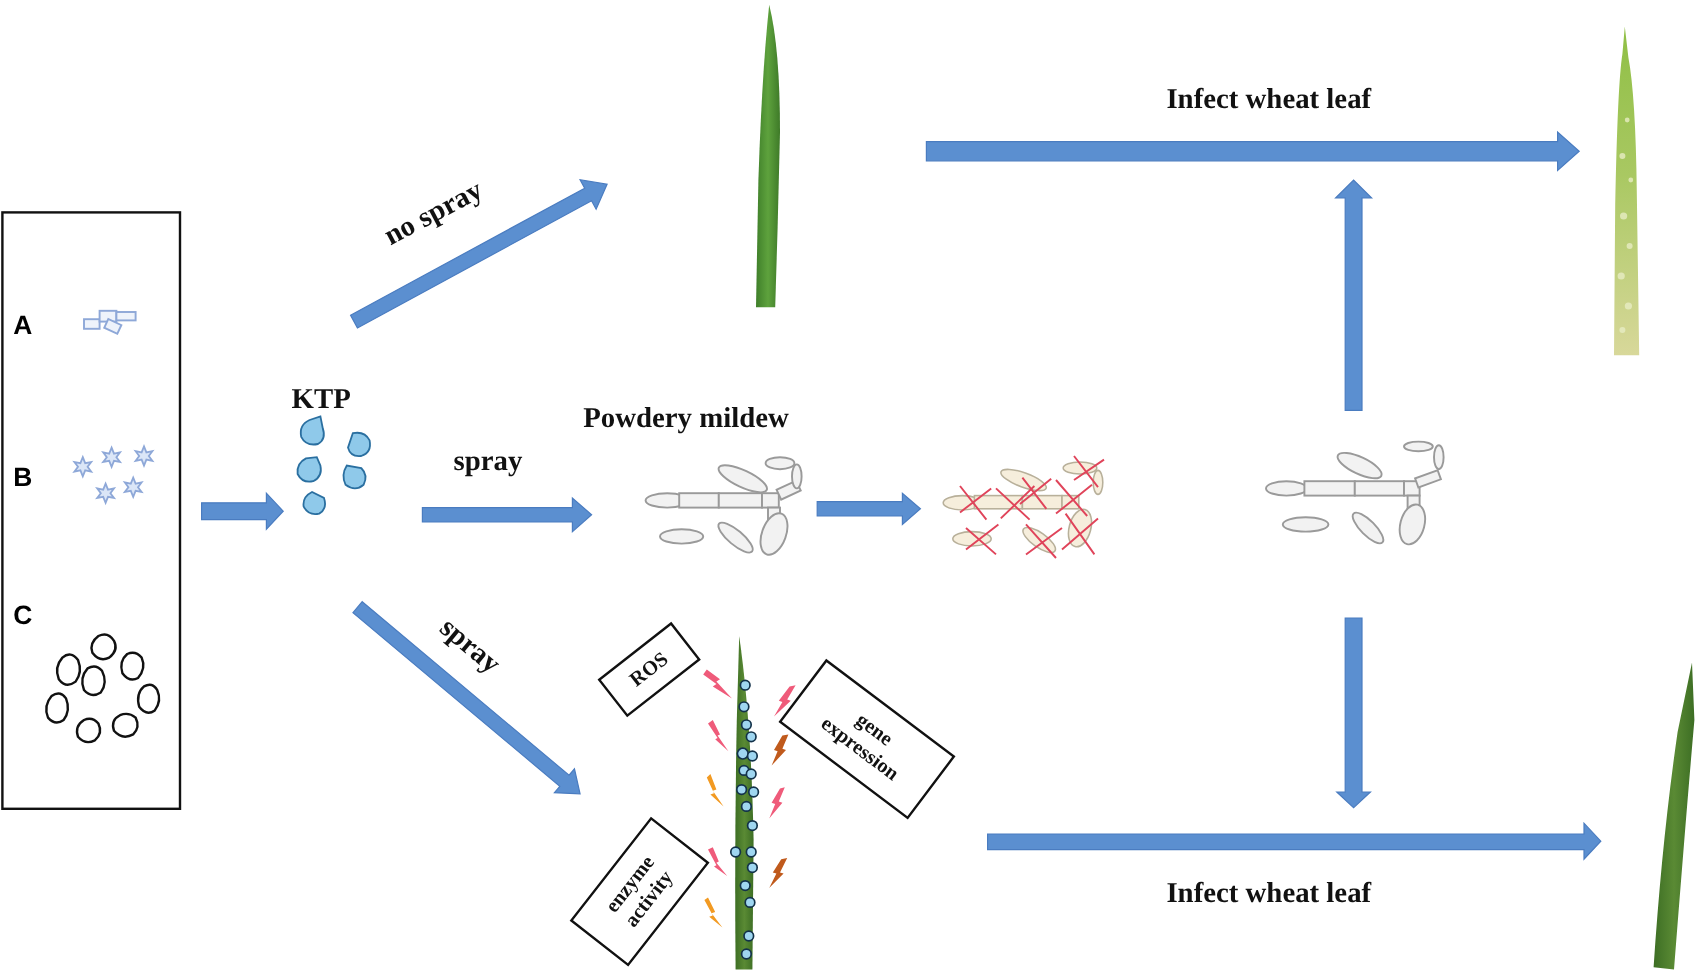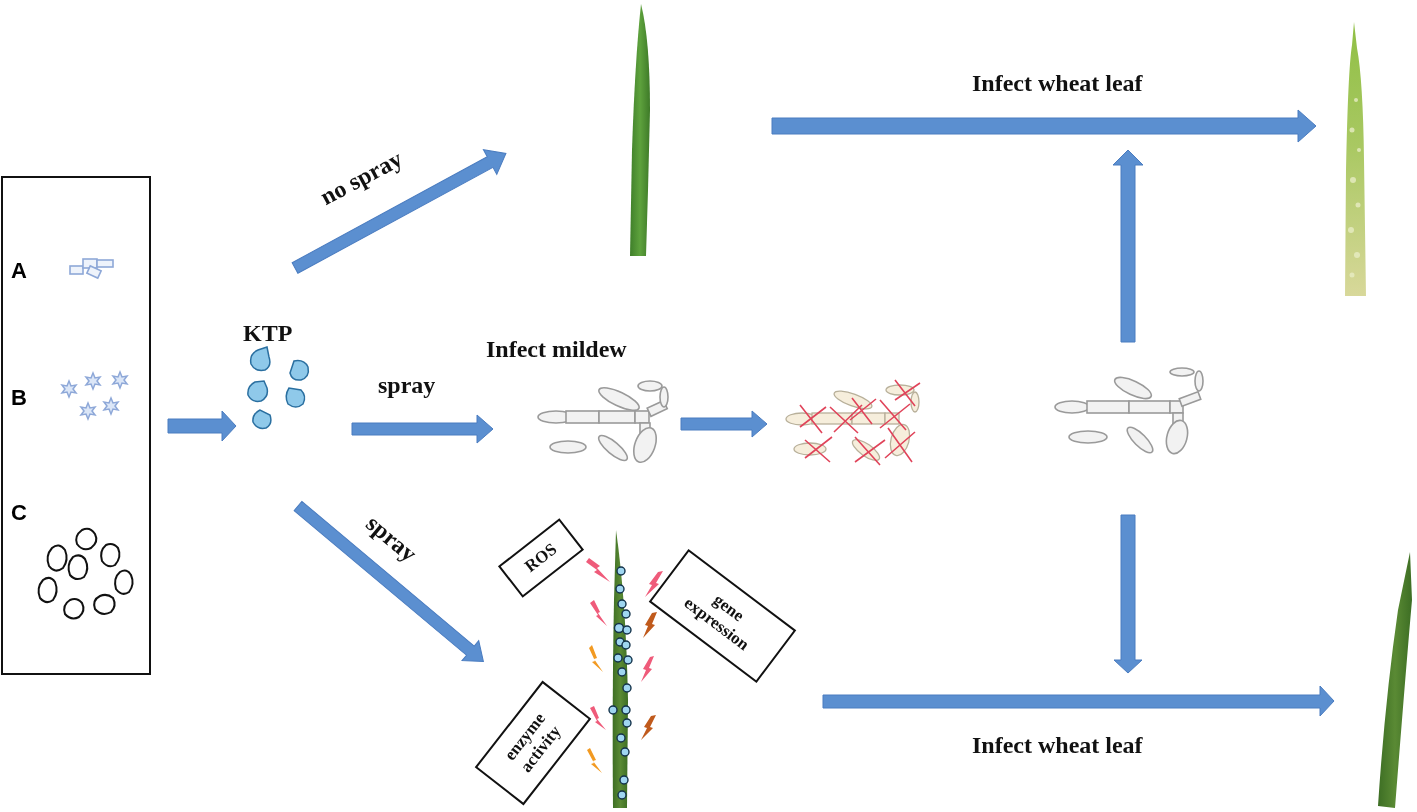--- a/index.html
+++ b/index.html
@@ -204,21 +204,21 @@
       <polygon fill="#c05a1c" points="656,715 650,727 653,728 641,740 647,728 644,727 651,716"></polygon>
     </g>
   </g>
 </svg>
 
 <div class="letter" style="left:11px; top:258px;">A</div>
 <div class="letter" style="left:11px; top:385px;">B</div>
 <div class="letter" style="left:11px; top:500px;">C</div>
 
 <div class="lbl" style="left:243px; top:320px; font-size:24px;">KTP</div>
-<div class="lbl" style="left:486px; top:336px; font-size:24px;">Infect mildew</div>
+<div class="lbl" style="left:486px; top:336px; font-size:24px;">Powdery mildew</div>
 <div class="lbl" style="left:972px; top:70px; font-size:24px;">Infect wheat leaf</div>
 <div class="lbl" style="left:972px; top:732px; font-size:24px;">Infect wheat leaf</div>
 
 <div class="lbl" style="left:316px; top:187px; font-size:24px; transform: rotate(-28deg); transform-origin: left top;">no spray</div>
 <div class="lbl" style="left:378px; top:372px; font-size:24px;">spray</div>
 <div class="lbl" style="left:378px; top:510px; font-size:24px; transform: rotate(40deg); transform-origin: left top;">spray</div>
 
 <div class="tagbox" style="left:502px; top:538px; width:78px; height:40px; transform: rotate(-38deg);">
   <span>ROS</span>
 </div>

